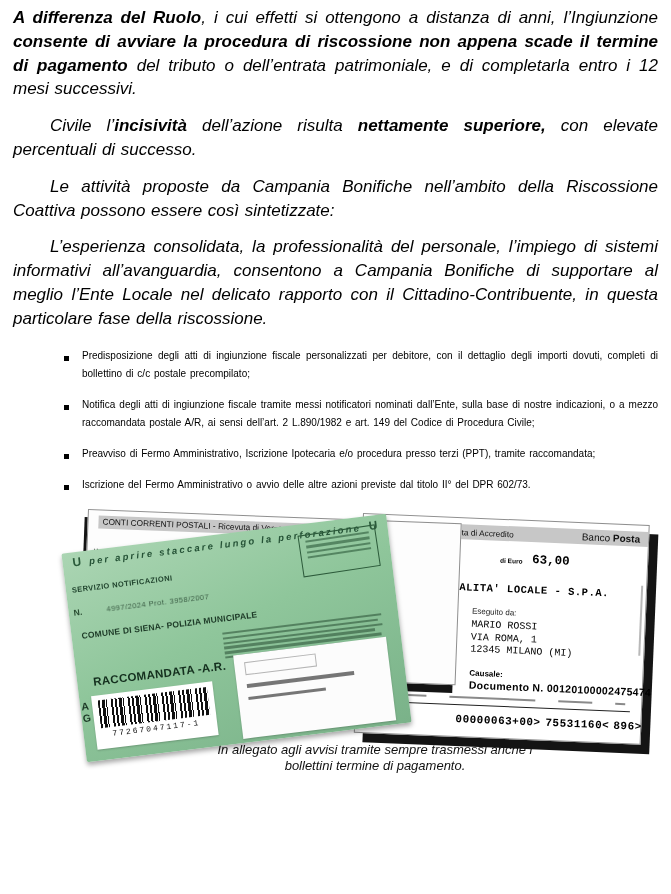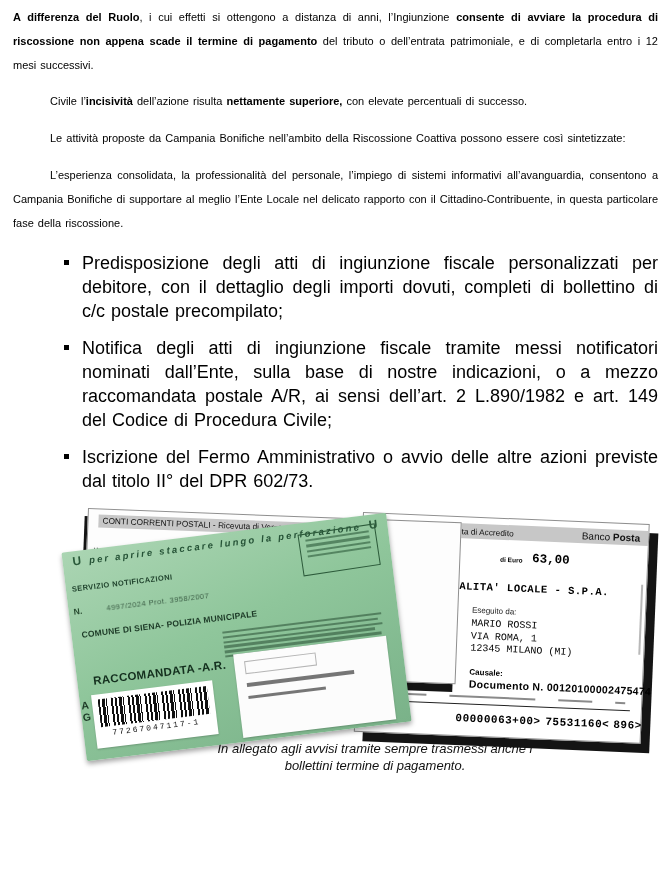--- a/index.html
+++ b/index.html
@@ -4,30 +4,30 @@
 <style>
   html,body { margin:0; padding:0; }
   body {
     width:671px; height:894px; background:#ffffff; overflow:hidden;
     font-family:"Liberation Sans", sans-serif; color:#000;
   }
   .page { padding:6px 13px 0 13px; }
 
   
   .para {
-    font-size:11px; line-height:23.8px; text-align:justify;
-    margin:0 0 13px 0; word-spacing:1px;
+    font-size:17px; line-height:23.8px; text-align:justify;
+    margin:0 0 13px 0; word-spacing:1px;font-style:italic;
   }
   .para.indent { text-indent:37px; }
   .para b { font-weight:bold; }
 
   .bullets { margin-top:16px; }
   .bullet-item {
     position:relative; padding-left:69px; margin:0 0 13px 0;
-    font-size:18px; line-height:24px; text-align:justify; word-spacing:1px;
+    font-size:10px; line-height:18px; text-align:justify; word-spacing:1px;
   }
   .bullet-marker {
     position:absolute; left:51px; top:9px; width:5px; height:5px; background:#000;
   }
 
   
   .figure { margin:12px 0 0 72px; width:580px; position:relative; }
   .collage { position:relative; height:232px; }
 
   .slip { position:absolute; background:#fdfdfd; border:1px solid #8f8f8f; }
@@ -179,20 +179,24 @@
   <p class="para indent"><span>L’esperienza consolidata, la professionalità del personale, l’impiego di sistemi informativi all’avanguardia, consentono a Campania Bonifiche di supportare al meglio l’Ente Locale nel delicato rapporto con il Cittadino-Contribuente, in questa particolare fase della riscossione.</span></p>
 
   <div class="bullets">
     <div class="bullet-item">
       <span class="bullet-marker"></span>
       <span>Predisposizione degli atti di ingiunzione fiscale personalizzati per debitore, con il dettaglio degli importi dovuti, completi di bollettino di c/c postale precompilato;</span>
     </div>
     <div class="bullet-item">
       <span class="bullet-marker"></span>
       <span>Notifica degli atti di ingiunzione fiscale tramite messi notificatori nominati dall’Ente, sulla base di nostre indicazioni, o a mezzo raccomandata postale A/R, ai sensi dell’art. 2 L.890/1982 e art. 149 del Codice di Procedura Civile;</span>
+    </div>
+    <div class="bullet-item">
+      <span class="bullet-marker"></span>
+      <span>Preavviso di Fermo Amministrativo, Iscrizione Ipotecaria e/o procedura presso terzi (PPT), tramite raccomandata;</span>
     </div>
     <div class="bullet-item">
       <span class="bullet-marker"></span>
       <span>Iscrizione del Fermo Amministrativo o avvio delle altre azioni previste dal titolo II° del DPR 602/73.</span>
     </div>
   </div>
 
   <div class="figure">
     <div class="collage">
 

